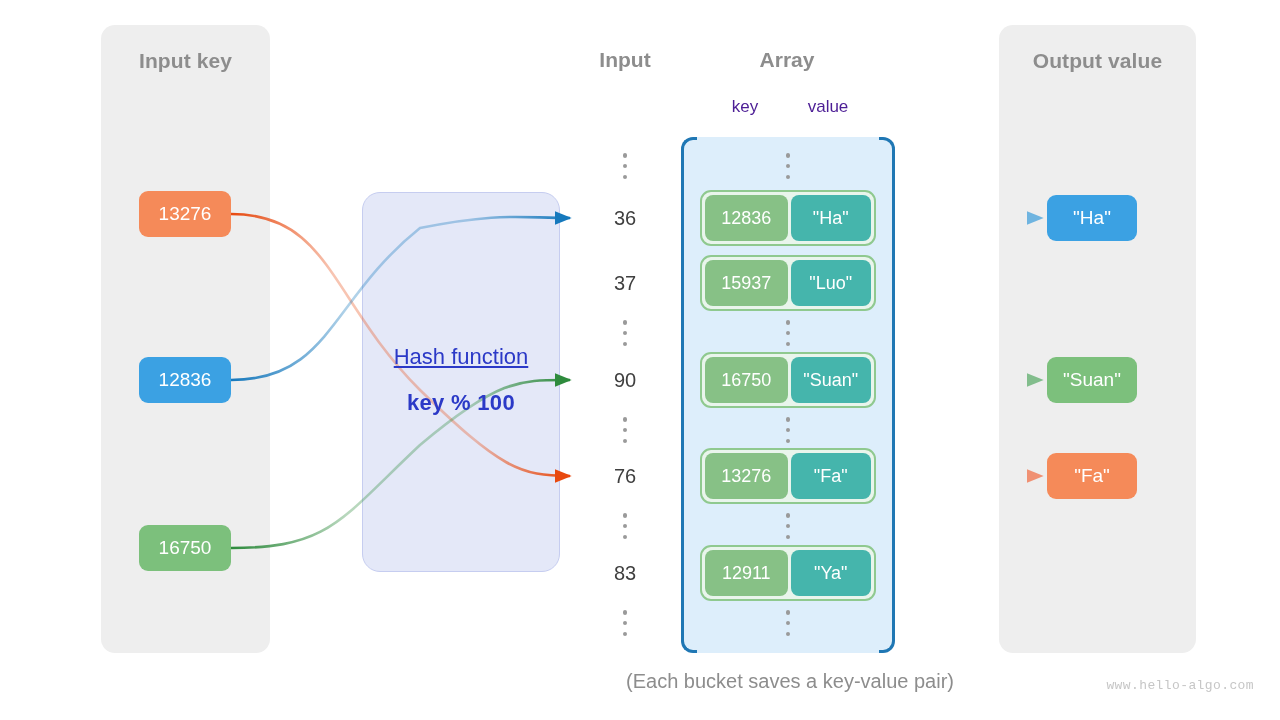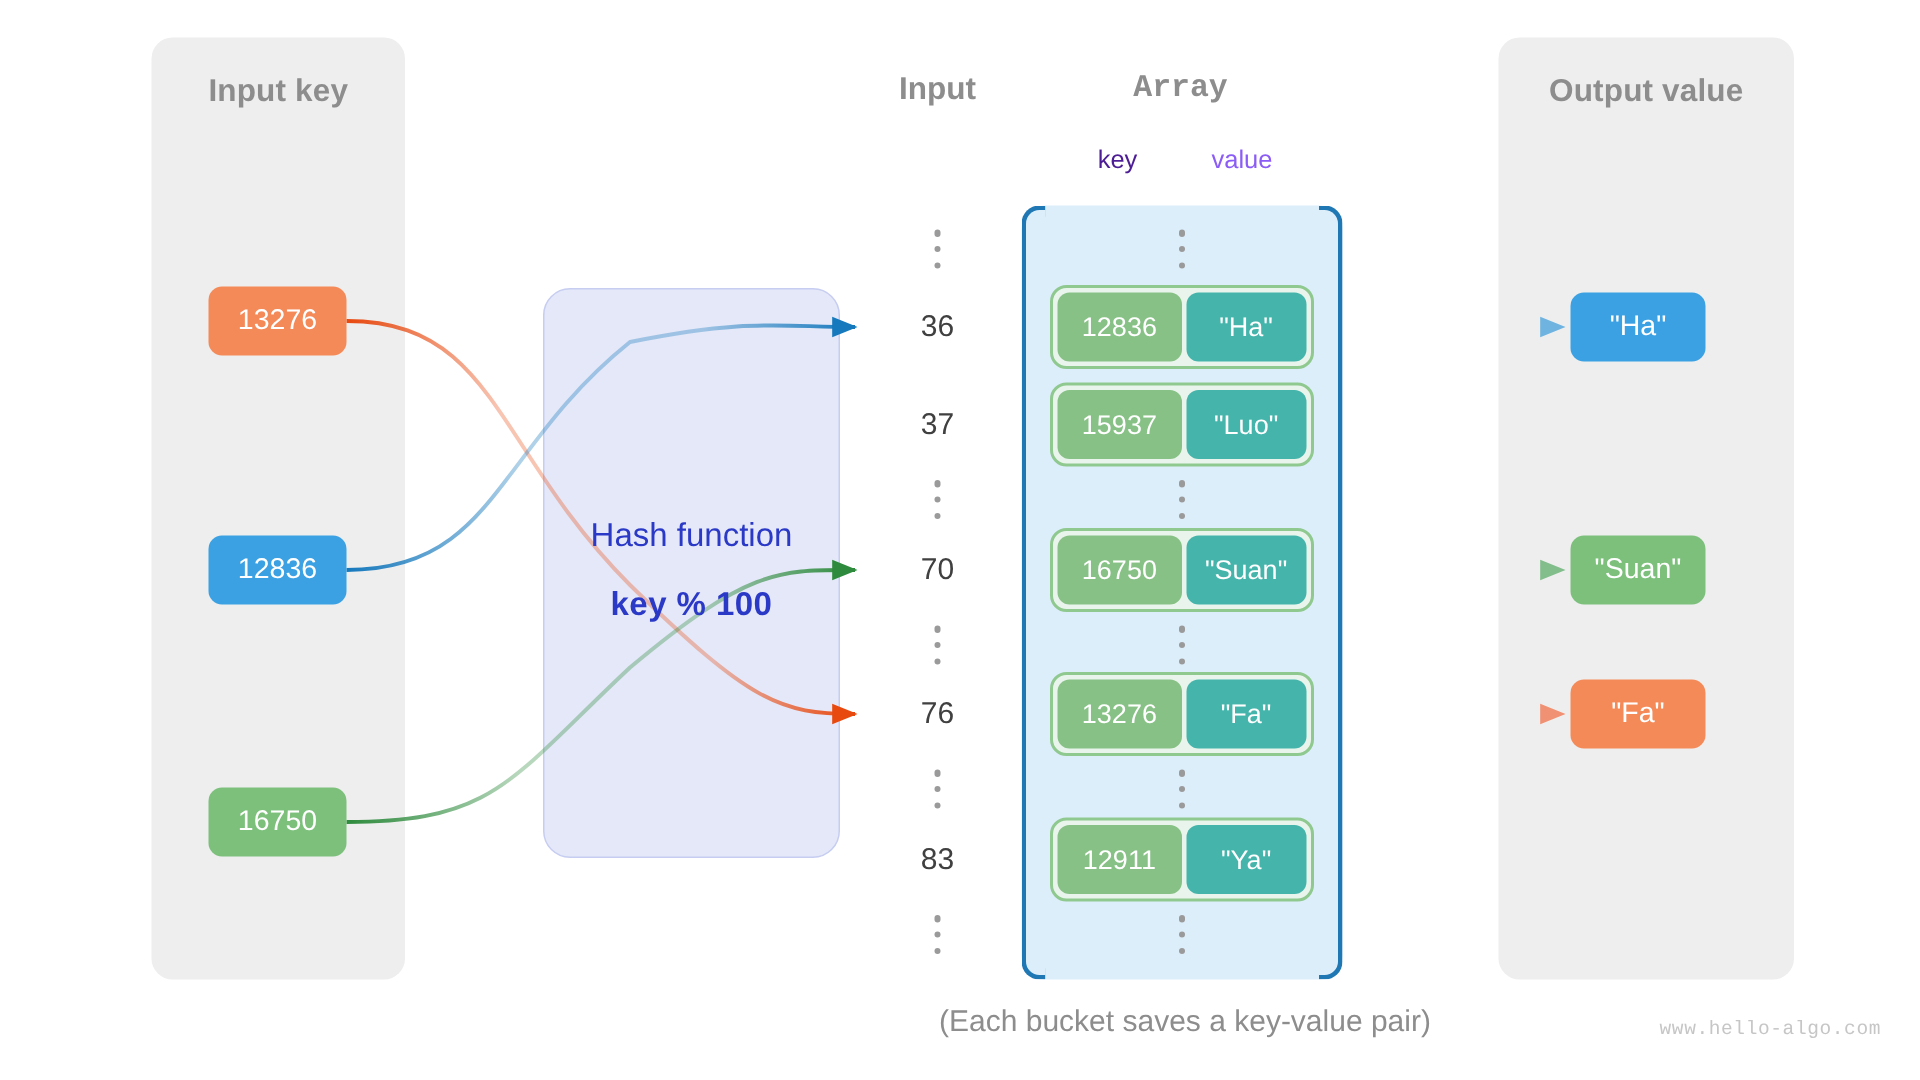--- a/index.html
+++ b/index.html
@@ -40,29 +40,29 @@
 
   
   .col-head {
     position: absolute;
     font-size: 21px;
     font-weight: bold;
     color: #8d8d8d;
     text-align: center;
   }
   #head-index { left: 575px; top: 48px; width: 100px; }
-  #head-array { left: 722px; top: 48px; width: 130px; font-family: Liberation Mono, monospace; }
+  #head-array { left: 722px; top: 48px; width: 130px; }
 
   .sub-head {
     position: absolute;
     font-size: 17px;
     text-align: center;
   }
   #head-key   { left: 705px; top: 97px; width: 80px; color: #4c1d95; }
-  #head-value { left: 788px; top: 97px; width: 80px; color: #8b5cf6; }
+  #head-value { left: 788px; top: 97px; width: 80px; color: #4c1d95; }
 
   
   .pill {
     position: absolute;
     height: 46px;
     border-radius: 9px;
     color: #ffffff;
     font-size: 19px;
     display: flex;
     align-items: center;
@@ -166,20 +166,21 @@
     box-sizing: border-box;
   }
   #hash-label {
     position: absolute;
     left: 340px;
     top: 344px;
     width: 242px;
     text-align: center;
     font-size: 22px;
     color: #2b39c7;
+    text-decoration: underline;
   }
   #hash-formula {
     position: absolute;
     left: 340px;
     top: 390px;
     width: 242px;
     text-align: center;
     font-size: 22px;
     font-weight: bold;
     color: #2b39c7;
@@ -336,21 +337,21 @@
   </div>
   <div class="pill pill-out" style="top:357px; background:#7cc07c;">
     <span>"Suan"</span>
   </div>
   <div class="pill pill-out" style="top:453px; background:#f58a59;">
     <span>"Fa"</span>
   </div>
 
   <div class="idx" style="top:207px">36</div>
   <div class="idx" style="top:272px">37</div>
-  <div class="idx" style="top:369px">70</div>
+  <div class="idx" style="top:369px">90</div>
   <div class="idx" style="top:465px">76</div>
   <div class="idx" style="top:562px">83</div>
 
   <div class="vdots vdots-idx" style="top:153px">
       <i></i>
       <i></i>
       <i></i>
     </div>
   <div class="vdots vdots-idx" style="top:320px">
       <i></i>

